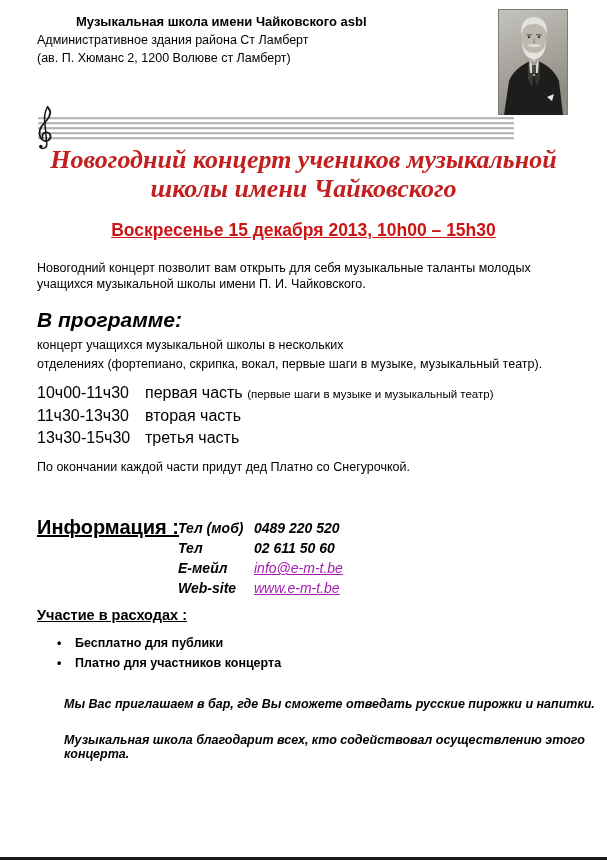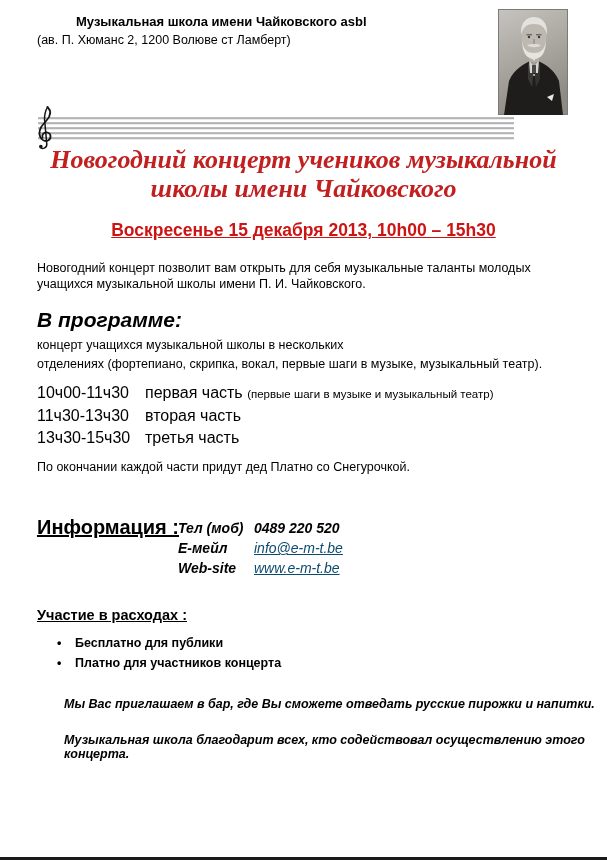--- a/index.html
+++ b/index.html
@@ -29,37 +29,38 @@
   .prog-h { position:absolute; left:37px; top:308px; font-size:21px; font-weight:bold; font-style:italic; }
   .prog-desc { position:absolute; left:37px; top:336px; width:548px; font-size:12.5px; line-height:18.5px; }
   .schedule { position:absolute; left:37px; top:382px; font-size:16px; line-height:22px; }
   .time { display:inline-block; width:108px; }
   .note { font-size:11.5px; }
   .footnote { position:absolute; left:37px; top:460px; font-size:12.5px; }
   
   .info-h { position:absolute; left:37px; top:516px; font-size:20px; font-weight:bold; text-decoration:underline; }
   .info-table { position:absolute; left:178px; top:518px; font-size:14px; font-weight:bold; font-style:italic; line-height:20px; }
   .ilabel { display:inline-block; width:76px; }
-  .link { color:#0c4a6e; text-decoration:underline; font-weight:normal; font-style:italic; cursor:pointer;margin-top:15px; }
+  .link { color:#a21caf; text-decoration:underline; font-weight:normal; font-style:italic; cursor:pointer;margin-top:15px; }
   
   .part-h { position:absolute; left:37px; top:607px; font-size:14.5px; font-weight:bold; text-decoration:underline; }
   .bullets { position:absolute; left:57px; top:634px; font-size:12.5px; font-weight:bold; line-height:19.5px; }
   .b-icon { display:inline-block; width:18px; }
   
   .closing { position:absolute; left:37px; width:548px; font-size:12.5px; font-weight:bold; font-style:italic;margin-left:27px; }
   .c1 { top:697px; } .c2 { top:733px; }
   .bottom-edge { position:absolute; left:0; bottom:0; width:607px; height:3px; background:#1a1a1a; }
 </style>
 </head>
 <body>
 
 <div class="page">
 
   <div class="header">
     <div class="school-name">Музыкальная школа имени Чайковского asbl</div>
+    <div>Административное здания района Ст Ламберт</div>
     <div>(ав. П. Хюманс 2, 1200 Волюве ст Ламберт)</div>
   </div>
 
   <svg class="photo" viewBox="0 0 70 106">
     <defs>
       <linearGradient id="pbg" x1="0" y1="0" x2="0.3" y2="1">
         <stop offset="0" stop-color="#c6c4c0"></stop>
         <stop offset="0.55" stop-color="#a8a59e"></stop>
         <stop offset="1" stop-color="#8e8b84"></stop>
       </linearGradient>
@@ -148,20 +149,23 @@
   </div>
 
   <div class="footnote">По окончании каждой части придут дед Платно со Снегурочкой.</div>
 
   <div class="info-h">Информация :</div>
   <div class="info-table">
     <div>
       <span class="ilabel">Тел (моб)</span><span>0489 220 520</span>
     </div>
     <div>
+      <span class="ilabel">Тел</span><span>02 611 50 60</span>
+    </div>
+    <div>
       <span class="ilabel">Е-мейл</span><a class="link">info@e-m-t.be</a>
     </div>
     <div>
       <span class="ilabel">Web-site</span><a class="link">www.e-m-t.be</a>
     </div>
   </div>
 
   <div class="part-h">Участие в расходах :</div>
   <div class="bullets">
     <div>

